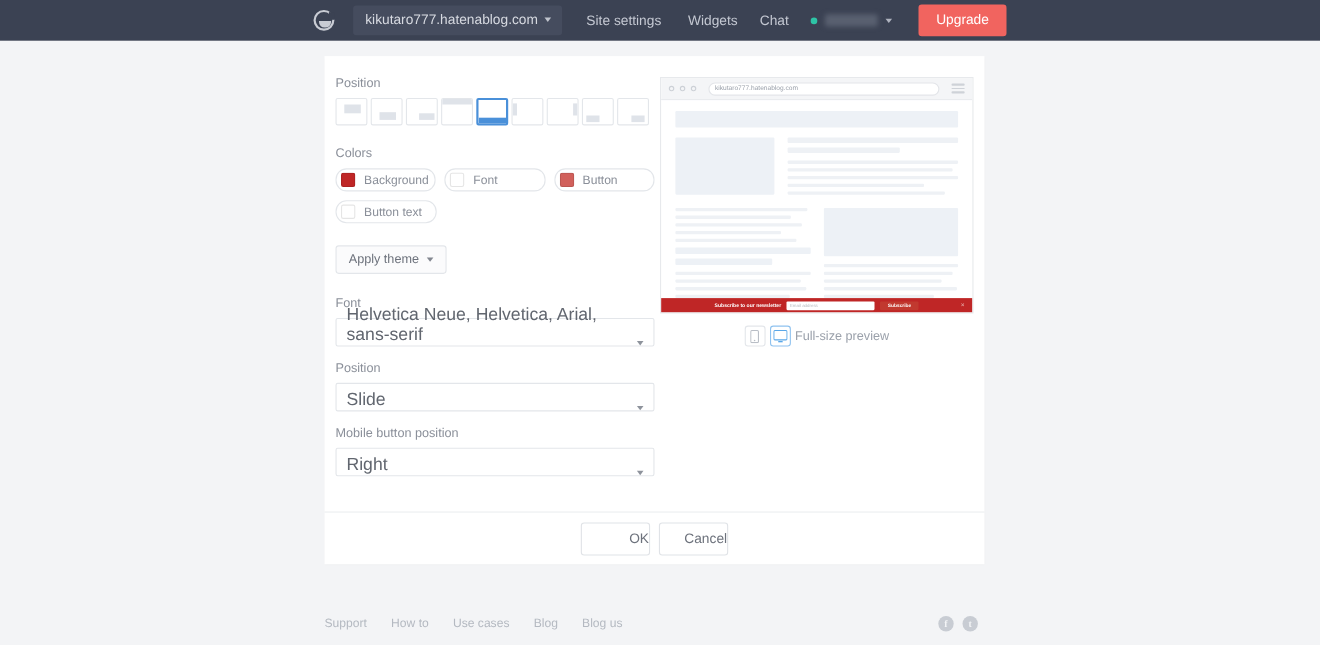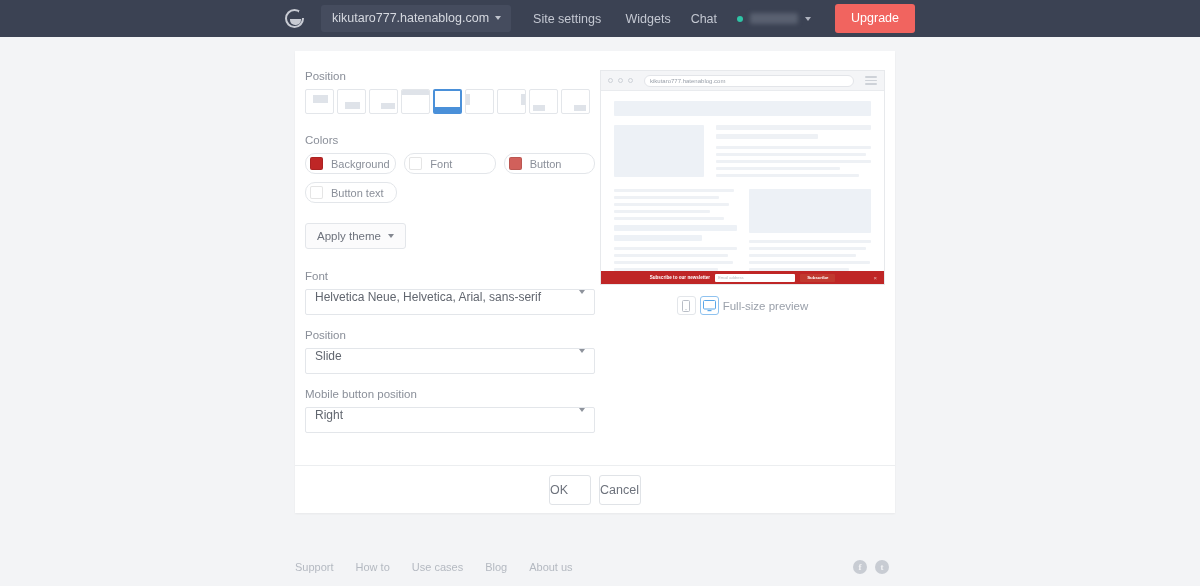--- a/index.html
+++ b/index.html
@@ -190,24 +190,24 @@
     padding: 6px 11px;
     font-size: 11.5px;
     color: #6d727c;
   }
 
   
   .select {
     border: 1px solid #e3e6ea;
     border-radius: 2px;
     height: 26px;
-    display: flex; align-items: flex-start;
+    display: flex; align-items: flex-end;
     justify-content: space-between;
     padding: 0 9px;
-    font-size: 12px;
+    font-size: 16px;
     color: #61666f;
     background: #ffffff;
     margin-bottom: 14px;
   }
   .sel-caret {
     width: 0; height: 0;
     border-left: 3.5px solid transparent;
     border-right: 3.5px solid transparent;
     border-top: 4px solid #8e939c;
   }
@@ -309,22 +309,22 @@
     display: flex; align-items: center; justify-content: center;
     gap: 8px;
   }
   .btn {
     border: 1px solid #e0e3e7;
     background: #ffffff;
     border-radius: 3px;
     font-size: 12.5px;
     color: #6d727c;
     padding: 7px 0;
-    width: 42px;
-    text-align: left;
+    width: 63px;
+    text-align: right;
   }
 
   
   .page-footer {
     position: absolute;
     left: 295px; right: 311px;
     top: 560px;
     display: flex; align-items: center;
   }
   .foot-link {
@@ -537,18 +537,18 @@
     <button class="btn">OK</button>
     <button class="btn">Cancel</button>
   </div>
 </div>
 
 <div class="page-footer">
   <span class="foot-link">Support</span>
   <span class="foot-link">How to</span>
   <span class="foot-link">Use cases</span>
   <span class="foot-link">Blog</span>
-  <span class="foot-link">About us</span>
+  <span class="foot-link">Blog us</span>
   <div class="social">
     <span class="soc">f</span>
     <span class="soc">t</span>
   </div>
 </div>
 
 </body></html>

